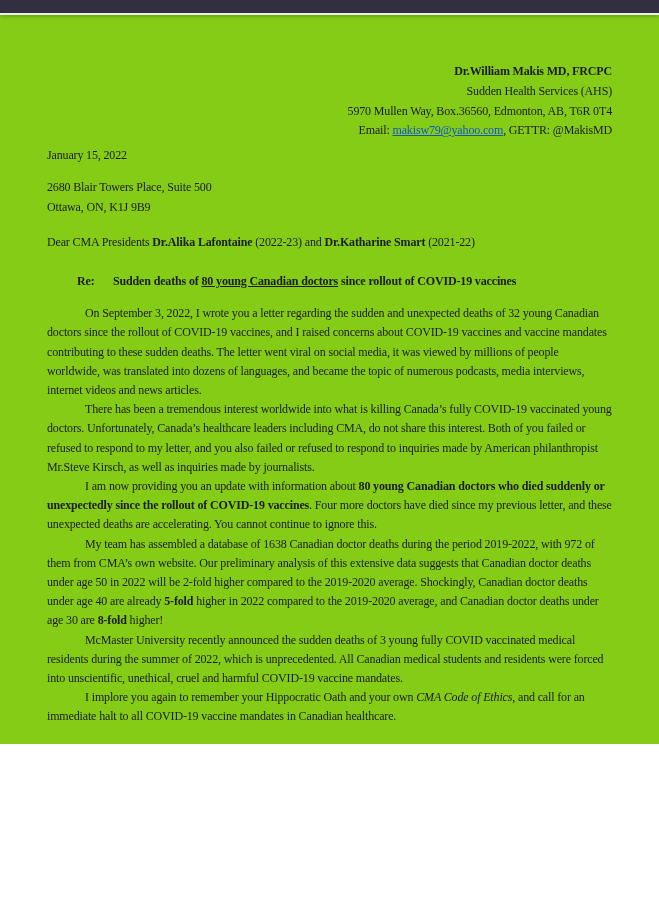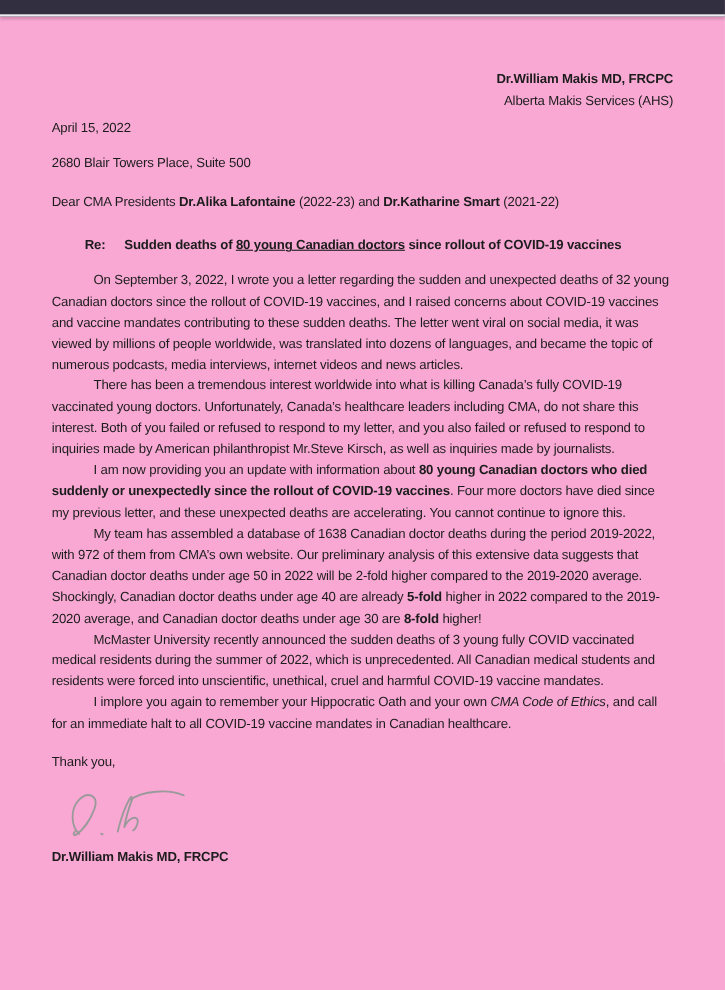--- a/index.html
+++ b/index.html
@@ -1,21 +1,21 @@
 <!DOCTYPE html>
 <html style="--bar-color: #322f40; --link-color: #1155cc;"><head>
 <meta charset="utf-8">
 <style>
   html, body { margin: 0; padding: 0; background: #ffffff; }
   .page {
     position: relative;
     width: 659px;
-    height: 900px;
-    background: #f9a8d4;
-    font-family: Liberation Sans, sans-serif;
+    height: 744px;
+    background: #84cc16;
+    font-family: Liberation Serif, serif;
     color: #1c1c1c;
     overflow: hidden;
   }
   .top-bar {
     position: absolute;
     top: 0; left: 0; right: 0;
     height: 13px;
     background: var(--bar-color, #322f40);
     border-bottom: 2px solid #edecf2;
     box-shadow: 0 2px 3px rgba(0,0,0,0.18);
@@ -75,27 +75,30 @@
 </head>
 <body>
 
 <div class="page">
   <div class="top-bar"></div>
 
   <div class="content">
 
     <div class="sender">
       <div class="name">Dr.William Makis MD, FRCPC</div>
-      <div>Alberta Makis Services (AHS)</div>
+      <div>Sudden Health Services (AHS)</div>
+      <div>5970 Mullen Way, Box.36560, Edmonton, AB, T6R 0T4</div>
+      <div><span>Email: </span><a class="link" href="#">makisw79@yahoo.com</a><span>, GETTR: @MakisMD</span></div>
     </div>
 
-    <div class="date">April 15, 2022</div>
+    <div class="date">January 15, 2022</div>
 
     <div class="recipient">
       <div>2680 Blair Towers Place, Suite 500</div>
+      <div>Ottawa, ON, K1J 9B9</div>
     </div>
 
     <div class="salutation"><span>Dear CMA Presidents </span><span class="b">Dr.Alika Lafontaine</span><span> (2022-23) and </span><span class="b">Dr.Katharine Smart</span><span> (2021-22)</span></div>
 
     <div class="subject">
       <span class="re-label">Re:</span><span><span>Sudden deaths of </span><span class="u">80 young Canadian doctors</span><span> since rollout of COVID-19 vaccines</span></span>
     </div>
 
     <div class="letter-body">
         <p class="para"><span>On September 3, 2022, I wrote you a letter regarding the sudden and unexpected deaths of 32 young Canadian doctors since the rollout of COVID-19 vaccines, and I raised concerns about COVID-19 vaccines and vaccine mandates contributing to these sudden deaths. The letter went viral on social media, it was viewed by millions of people worldwide, was translated into dozens of languages, and became the topic of numerous podcasts, media interviews, internet videos and news articles.</span></p>

